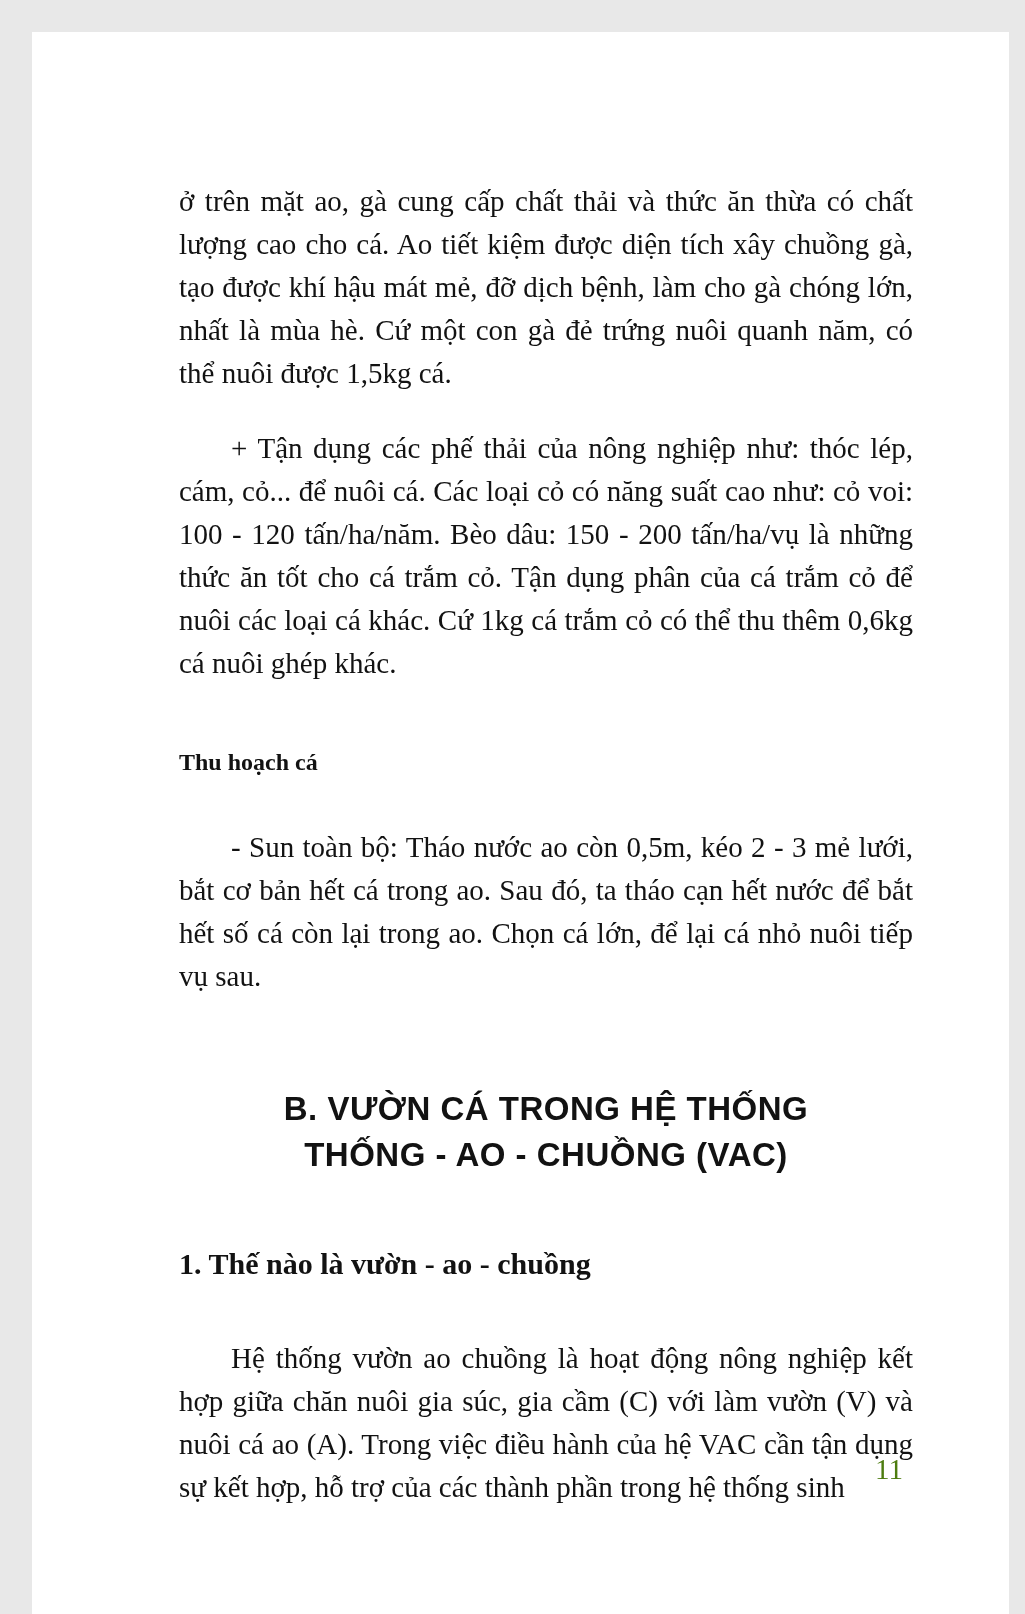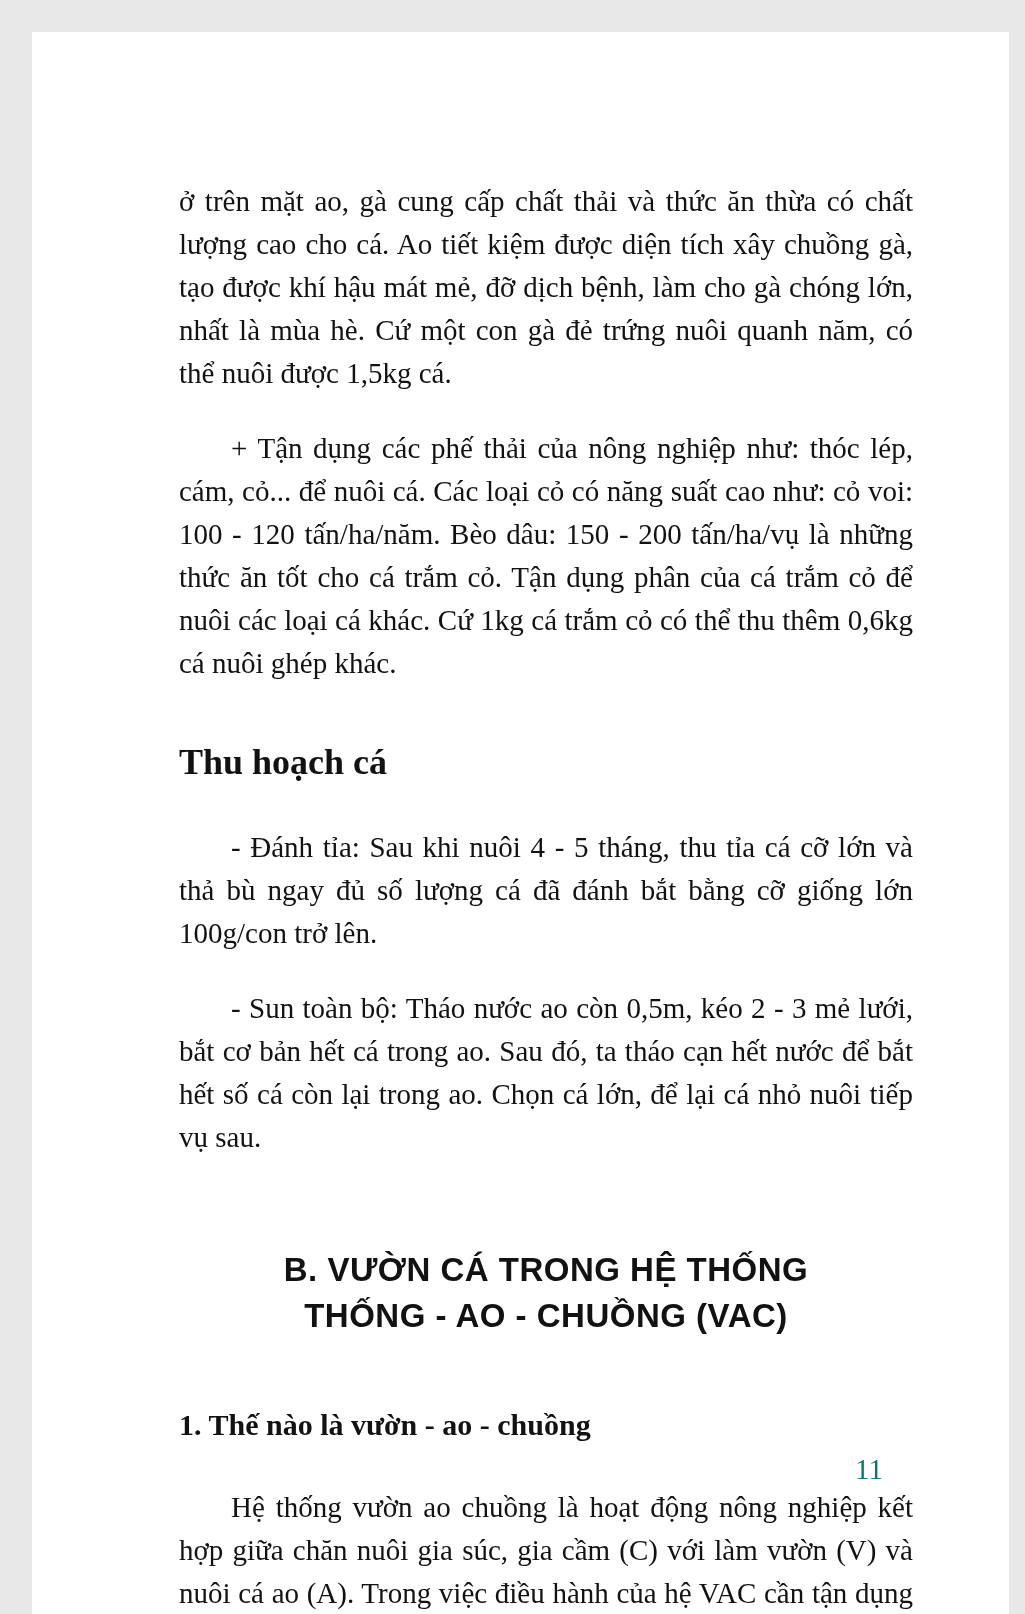--- a/index.html
+++ b/index.html
@@ -22,21 +22,21 @@
   p.body {
     font-family: "Liberation Serif", "DejaVu Serif", serif;
     font-size: 29px;
     line-height: 43px;
     text-align: justify;
     color: #121212;
   }
   p.body.indent { text-indent: 52px; }
   h2.harvest-heading {
     font-family: "Liberation Serif", "DejaVu Serif", serif;
-    font-size: 36px;
+    font-size: 24px;
     line-height: 43px;
     font-weight: bold;
     margin-top: 24px;
     margin-bottom: 10px;
     text-align: left;
   }
   h1.chapter-title {
     font-family: "Liberation Sans", "DejaVu Sans", sans-serif;
     font-size: 33px;
     line-height: 46px;
@@ -44,45 +44,44 @@
     text-align: center;
     letter-spacing: 0.5px;
     margin-top: 56px;
     margin-bottom: 32px;
   }
   h3.subheading {
     font-family: "Liberation Serif", "DejaVu Serif", serif;
     font-size: 30px;
     line-height: 43px;
     font-weight: bold;
-    margin-bottom: 8px;
+    margin-bottom: 20px;
     text-align: left;
   }
   .page-number {
     position: absolute;
     top: 1405px;
-    right: 158px;
+    right: 138px;
     font-family: "Liberation Serif", "DejaVu Serif", serif;
     font-size: 29px;
-    color: #0f766e;
+    color: #4d7c0f;
   }
 </style>
 </head>
 <body>
 
 <div class="page">
   <div class="content">
 
     <p class="body">ở trên mặt ao, gà cung cấp chất thải và thức ăn thừa có chất lượng cao cho cá. Ao tiết kiệm được diện tích xây chuồng gà, tạo được khí hậu mát mẻ, đỡ dịch bệnh, làm cho gà chóng lớn, nhất là mùa hè. Cứ một con gà đẻ trứng nuôi quanh năm, có thể nuôi được 1,5kg cá.</p>
 
     <p class="body indent">+ Tận dụng các phế thải của nông nghiệp như: thóc lép, cám, cỏ... để nuôi cá. Các loại cỏ có năng suất cao như: cỏ voi: 100 - 120 tấn/ha/năm. Bèo dâu: 150 - 200 tấn/ha/vụ là những thức ăn tốt cho cá trắm cỏ. Tận dụng phân của cá trắm cỏ để nuôi các loại cá khác. Cứ 1kg cá trắm cỏ có thể thu thêm 0,6kg cá nuôi ghép khác.</p>
 
     <h2 class="harvest-heading">Thu hoạch cá</h2>
 
-    <p class="body indent">- Đánh tỉa: Sau khi nuôi 4 - 5 tháng, thu tỉa cá cỡ lớn và thả bù ngay đủ số lượng cá đã đánh bắt bằng cỡ giống lớn 100g/con trở lên.</p>
 
     <p class="body indent">- Sun toàn bộ: Tháo nước ao còn 0,5m, kéo 2 - 3 mẻ lưới, bắt cơ bản hết cá trong ao. Sau đó, ta tháo cạn hết nước để bắt hết số cá còn lại trong ao. Chọn cá lớn, để lại cá nhỏ nuôi tiếp vụ sau.</p>
 
     <h1 class="chapter-title">
       <span>B. VƯỜN CÁ TRONG HỆ THỐNG</span><br>
       <span>THỐNG - AO - CHUỒNG (VAC)</span>
     </h1>
 
     <h3 class="subheading">1. Thế nào là vườn - ao - chuồng</h3>
 

